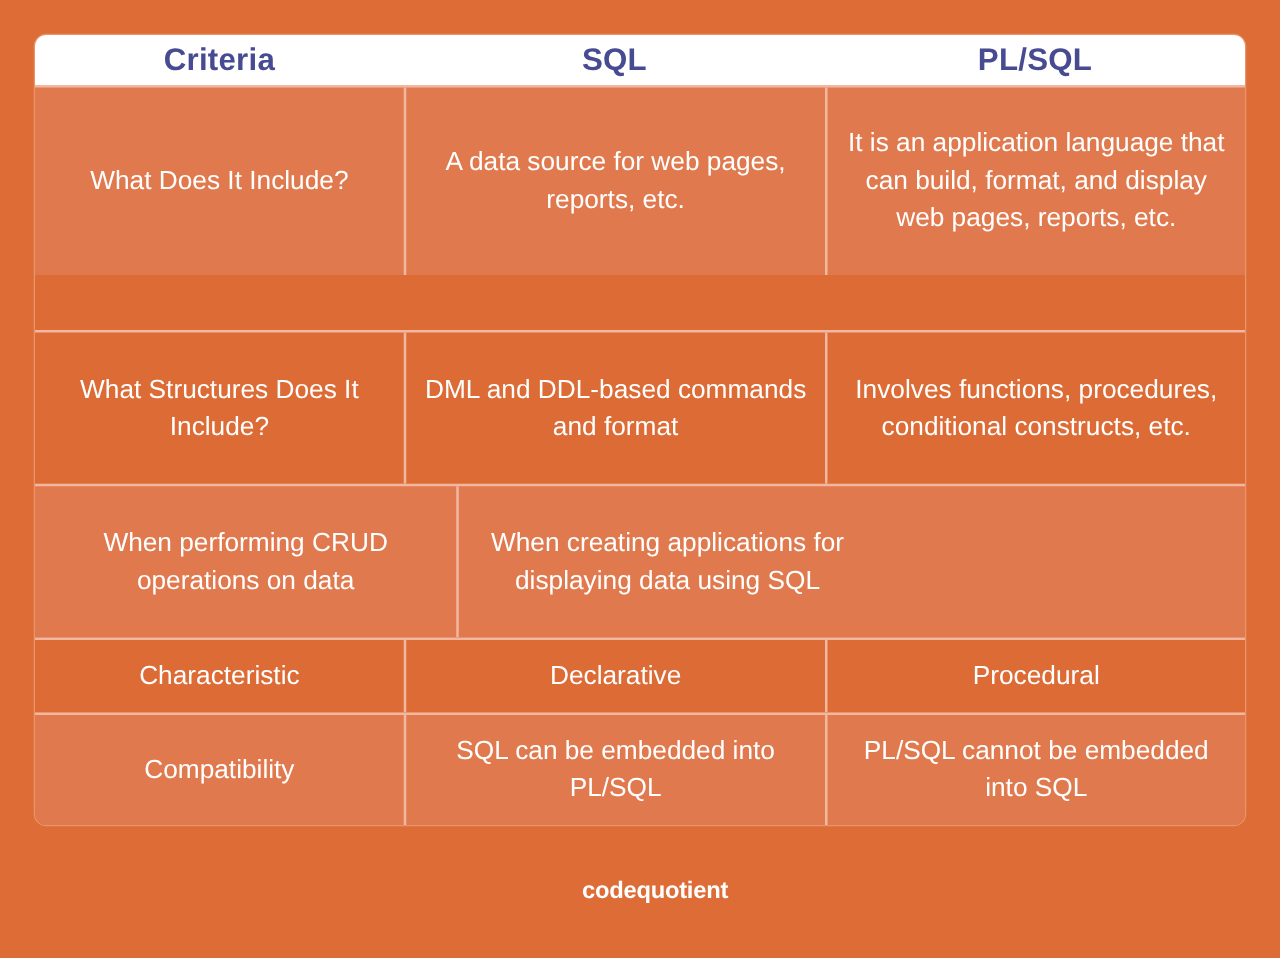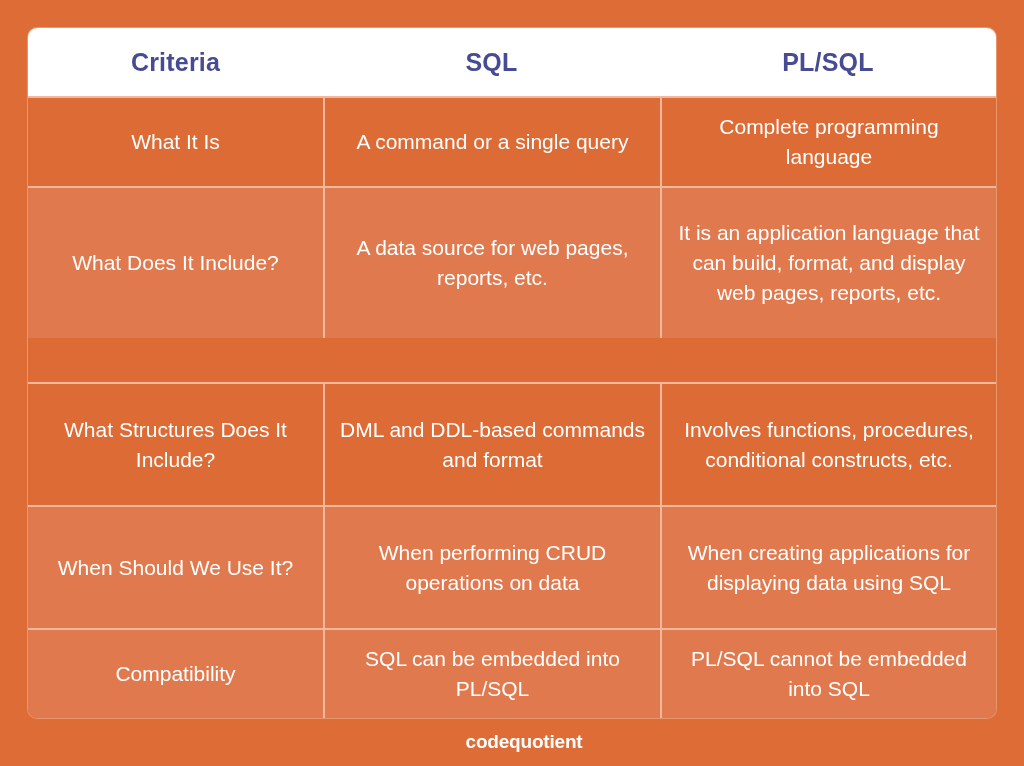--- a/index.html
+++ b/index.html
@@ -30,21 +30,21 @@
     border-radius: 9px;
     overflow: hidden;
     background: #dc6b35;
     box-shadow: 0 0 0 1px rgba(255, 225, 210, 0.35);
   }
 
   
   .table-head {
     display: flex;
     background: #ffffff;
-    height: 68px;
+    height: 40px;
   }
   .head-cell {
     display: flex;
     align-items: center;
     justify-content: center;
     color: #474b91;
     font-size: 25px;
     font-weight: bold;
     letter-spacing: 0.2px;
     box-sizing: border-box;
@@ -114,44 +114,43 @@
   <div class="comparison-table">
 
     <div class="table-head">
       <div class="head-cell col-0">Criteria</div>
       <div class="head-cell col-1">SQL</div>
       <div class="head-cell col-2">PL/SQL</div>
     </div>
 
     <div class="table-body">
 
-      <div class="table-row shade-dark row-h-0">
-        <div class="body-cell col-0">What It Is</div>
-        <div class="body-cell col-1">A command or a single query</div>
-        <div class="body-cell col-2">Complete programming language</div>
-      </div>
 
       <div class="table-row shade-light row-h-1">
         <div class="body-cell col-0">What Does It Include?</div>
         <div class="body-cell col-1">A data source for web pages, reports, etc.</div>
         <div class="body-cell col-2">It is an application language that can build, format, and display web pages, reports, etc.</div>
       </div>
 
       <div class="table-row shade-dark row-h-2">
         <div class="body-cell col-0">What Structures Does It Include?</div>
         <div class="body-cell col-1">DML and DDL-based commands and format</div>
         <div class="body-cell col-2">Involves functions, procedures, conditional constructs, etc.</div>
       </div>
 
       <div class="table-row shade-light row-h-3">
-        <div class="body-cell col-0">When Should We Use It?</div>
         <div class="body-cell col-1">When performing CRUD operations on data</div>
         <div class="body-cell col-2">When creating applications for displaying data using SQL</div>
       </div>
 
+      <div class="table-row shade-dark row-h-4">
+        <div class="body-cell col-0">Characteristic</div>
+        <div class="body-cell col-1">Declarative</div>
+        <div class="body-cell col-2">Procedural</div>
+      </div>
 
       <div class="table-row shade-light row-h-5">
         <div class="body-cell col-0">Compatibility</div>
         <div class="body-cell col-1">SQL can be embedded into PL/SQL</div>
         <div class="body-cell col-2">PL/SQL cannot be embedded into SQL</div>
       </div>
 
     </div>
   </div>
 

